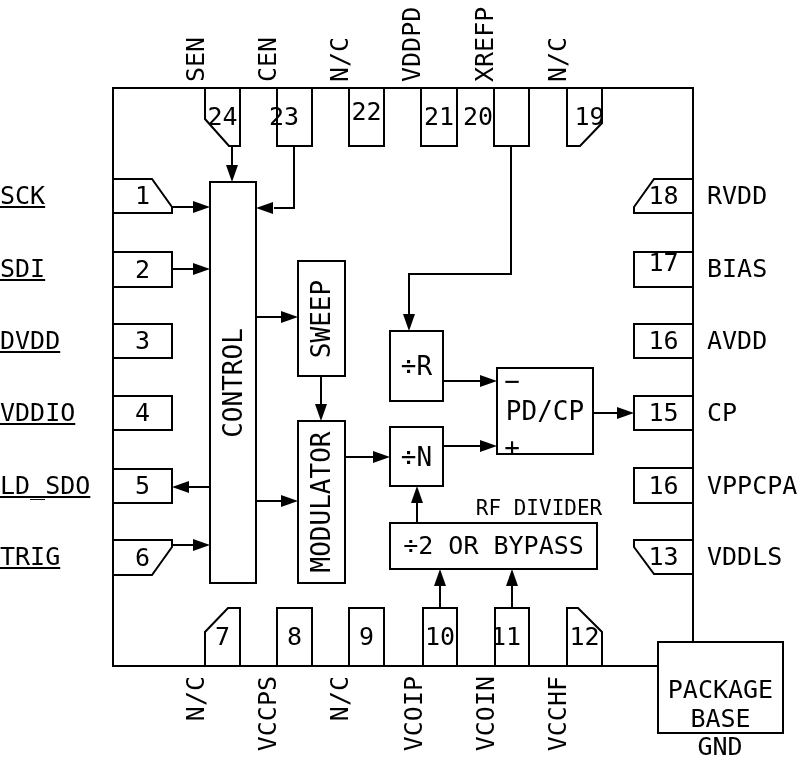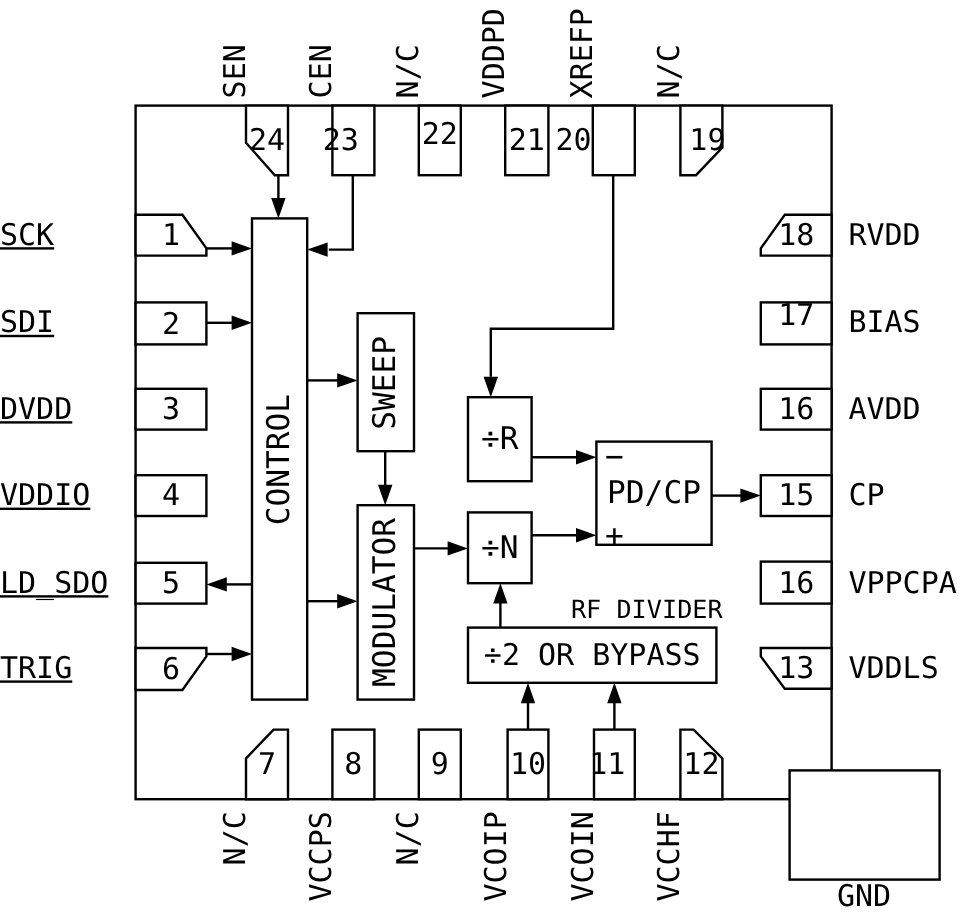--- a/index.html
+++ b/index.html
@@ -174,15 +174,19 @@
     <span class="vt">MODULATOR</span>
   </div>
   <div class="t num big" style="left:390px;top:331px;width:53px;height:70px">÷R</div>
   <div class="t num big" style="left:390px;top:427px;width:53px;height:59px">÷N</div>
   <div class="t num big" style="left:497px;top:368px;width:96px;height:86px">PD/CP</div>
   <div class="t num big" style="left:500px;top:369px;width:24px;height:24px">−</div>
   <div class="t num big" style="left:500px;top:435px;width:24px;height:24px">+</div>
   <div class="t num" style="left:390px;top:523px;width:207px;height:46px">÷2 OR BYPASS</div>
   <div class="t num small" style="left:439px;top:496px;width:200px;height:24px">RF DIVIDER</div>
 
+  <div class="t pkg" style="left:658px;top:642px;width:125px;height:91px">
+    <span>PACKAGE</span>
+    <span>BASE</span>
+  </div>
   <div class="t num" style="left:680px;top:735px;width:80px;height:24px">GND</div>
 
 </div>
 
 </body></html>

